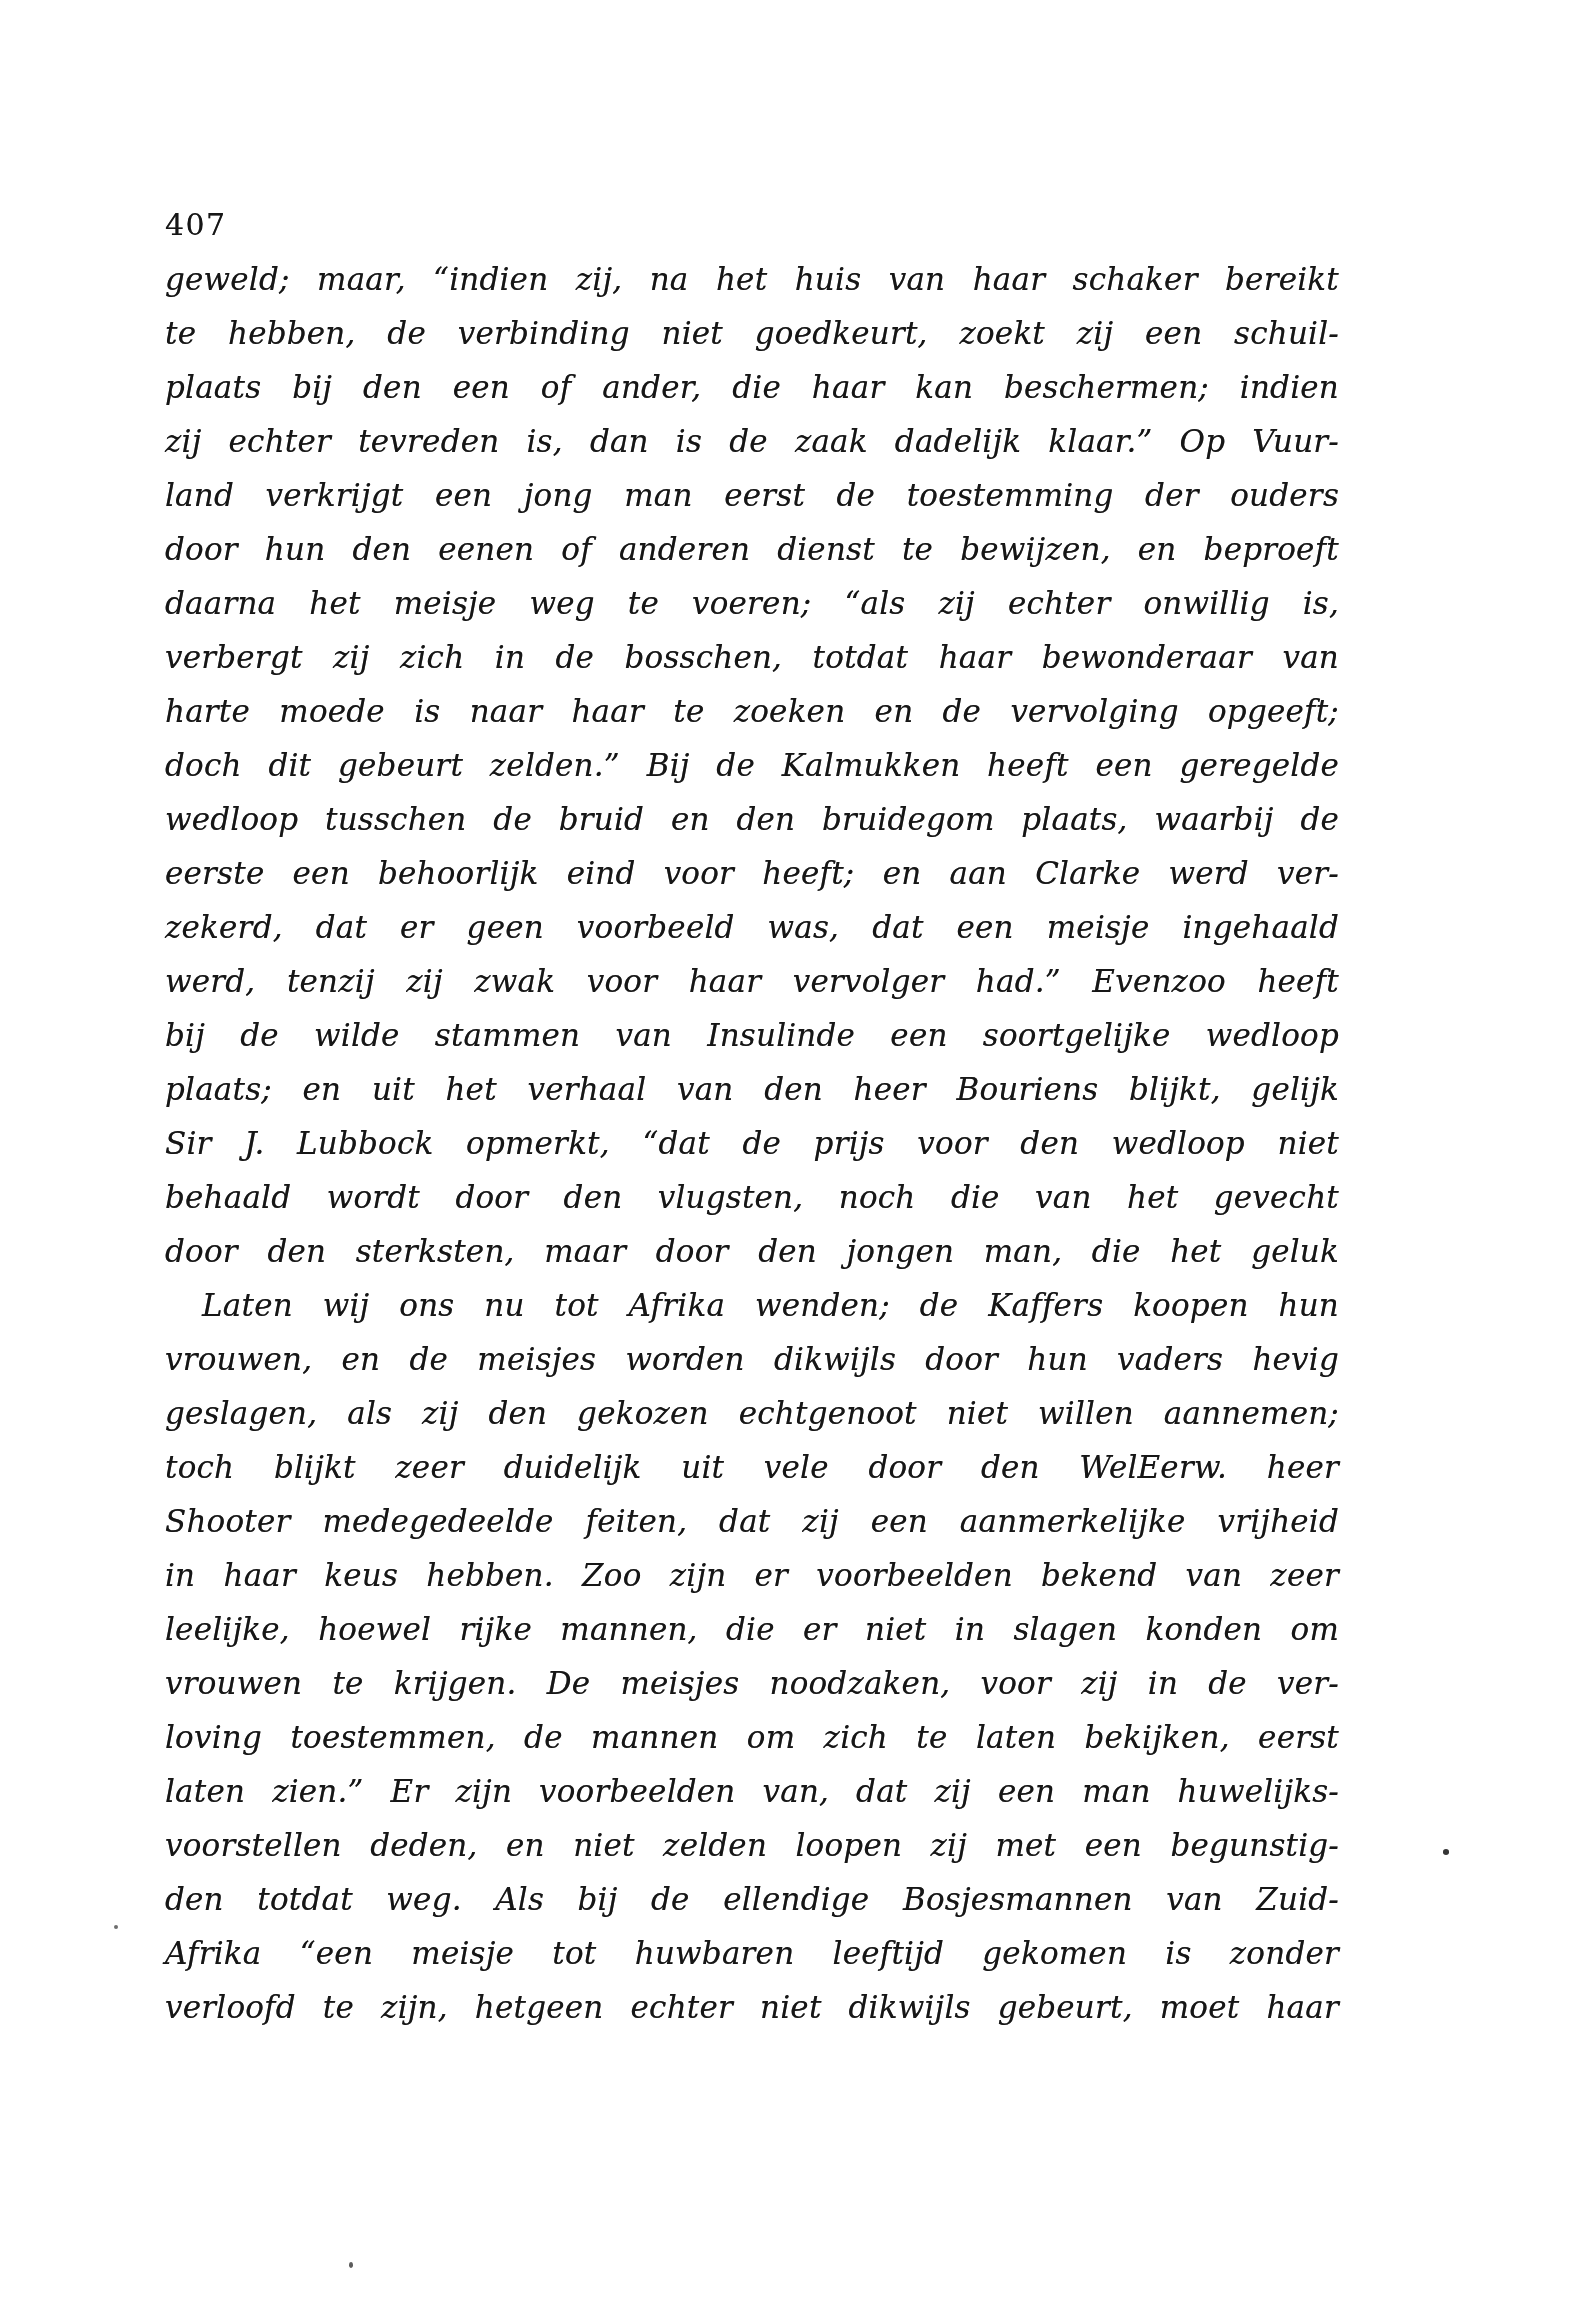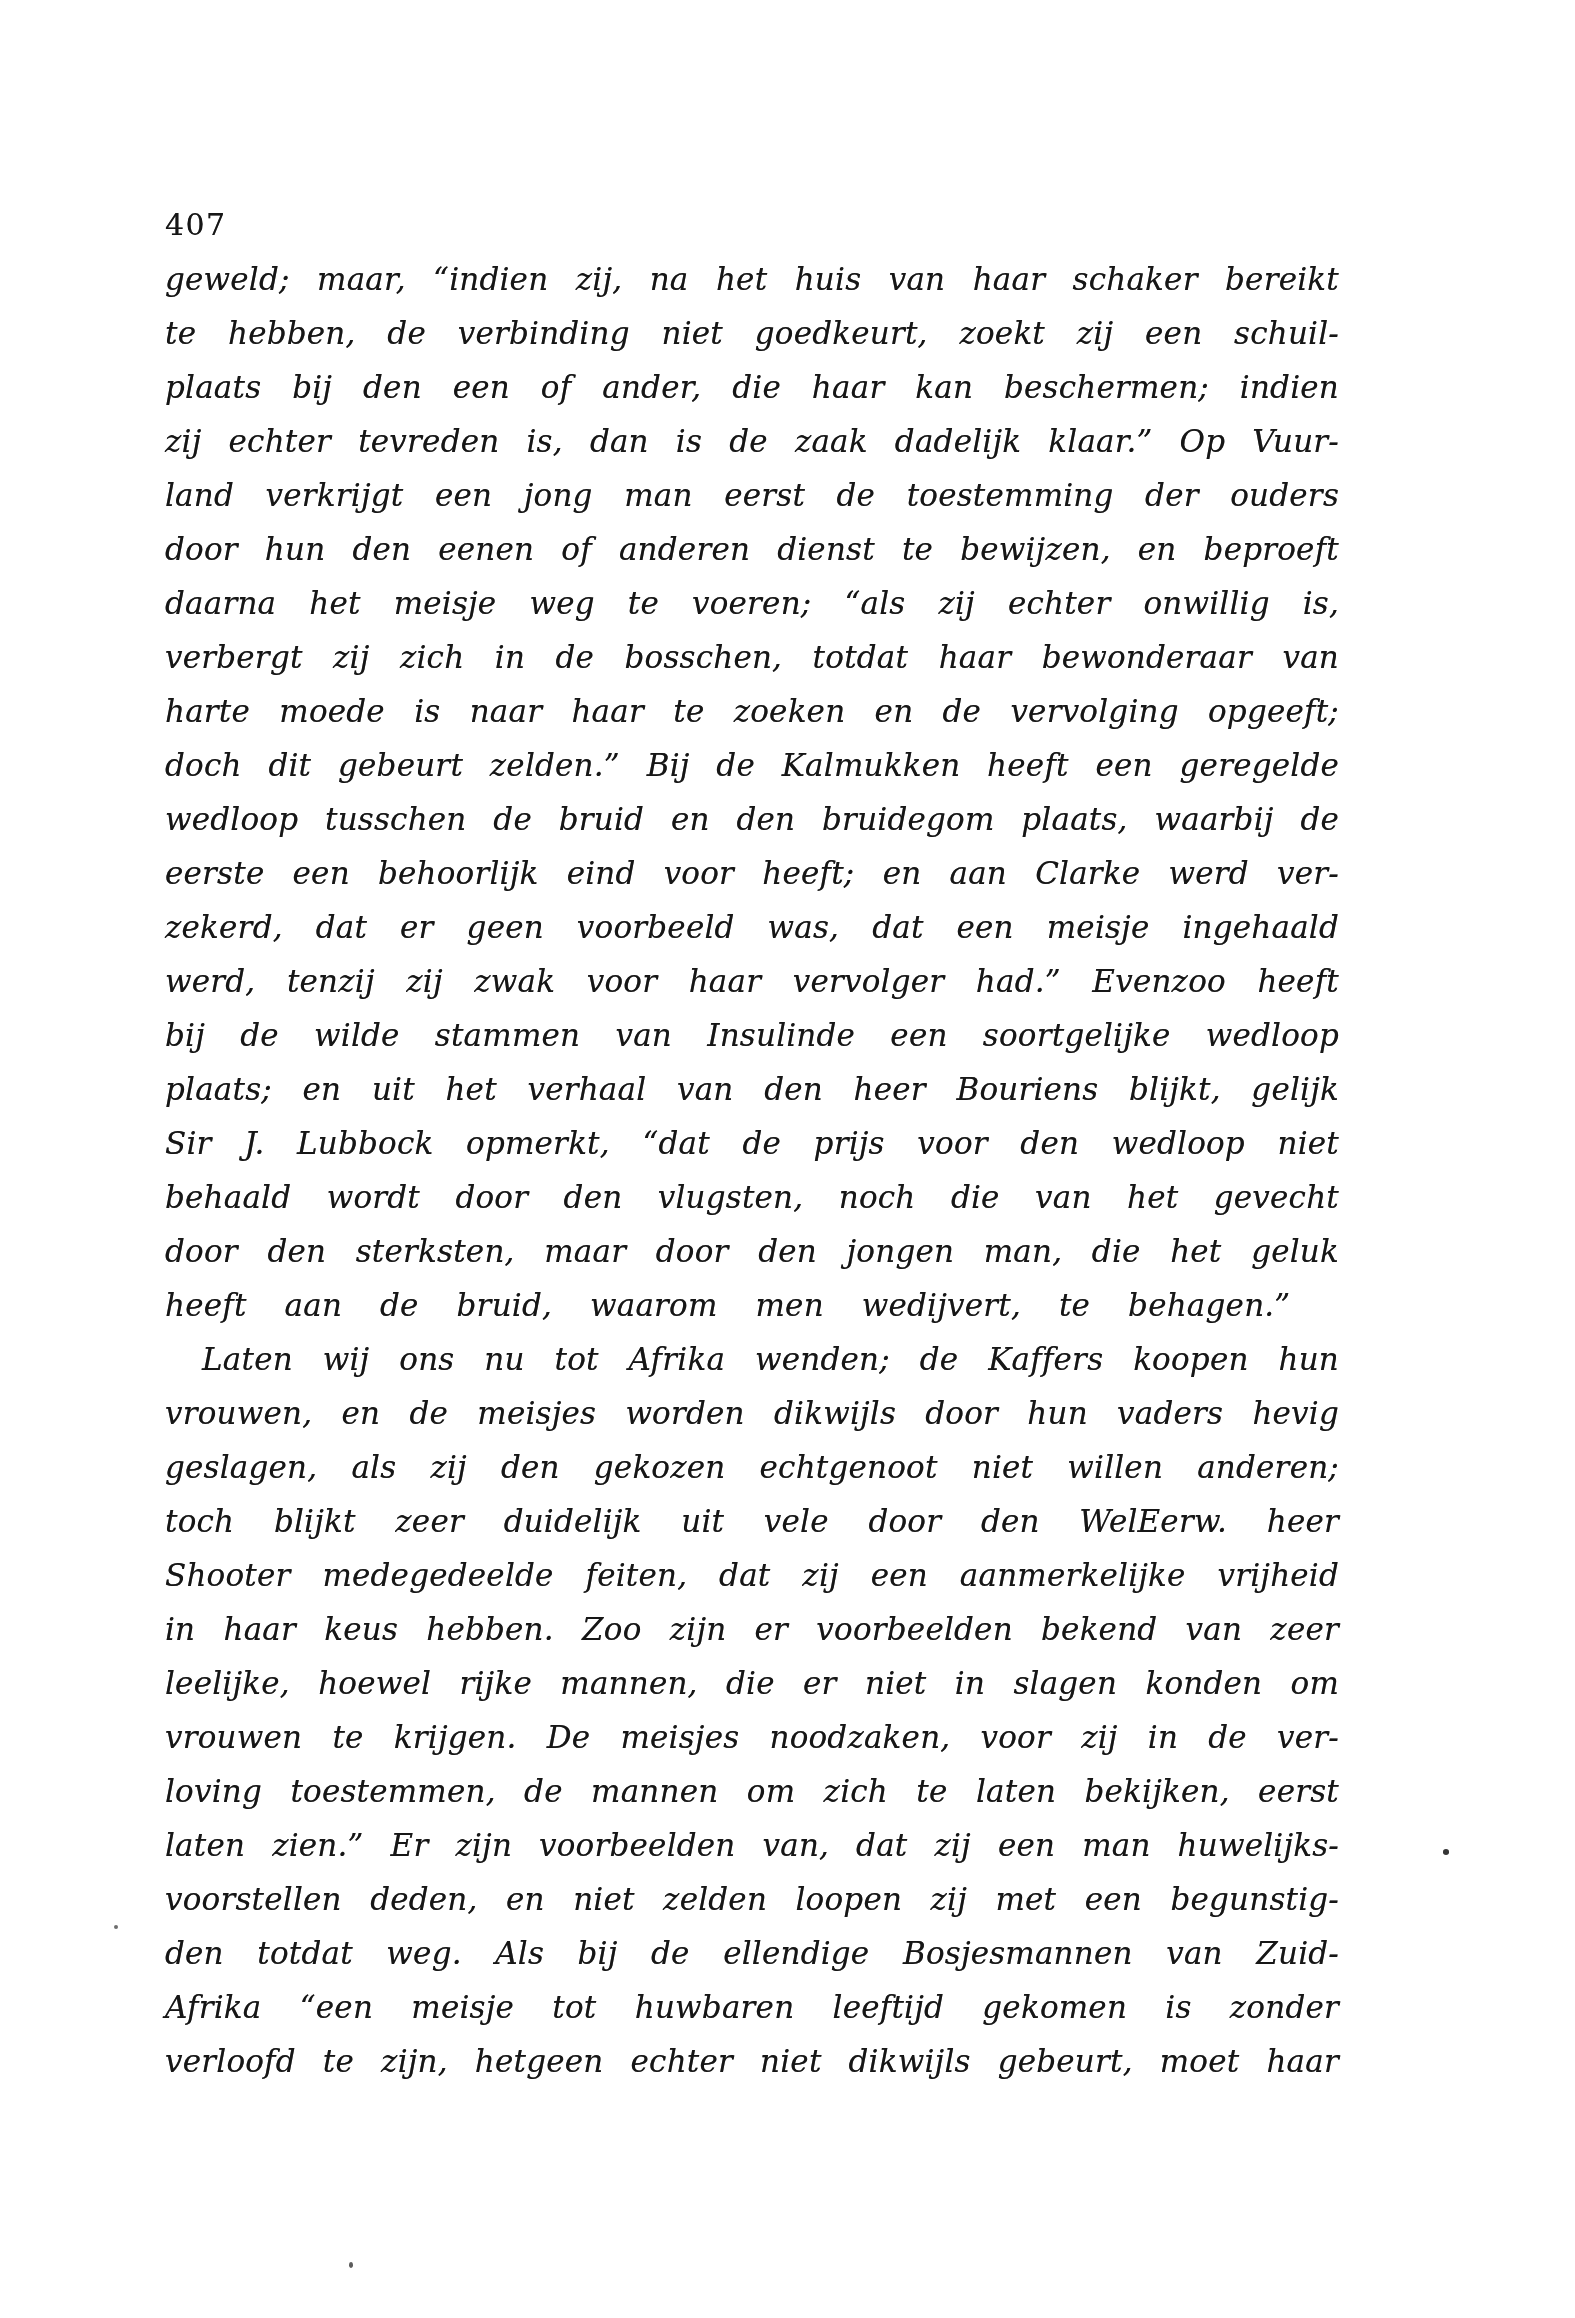--- a/index.html
+++ b/index.html
@@ -70,24 +70,23 @@
       <div class="line">doch dit gebeurt zelden.” Bij de Kalmukken heeft een geregelde</div>
       <div class="line">wedloop tusschen de bruid en den bruidegom plaats, waarbij de</div>
       <div class="line">eerste een behoorlijk eind voor heeft; en aan Clarke werd ver-</div>
       <div class="line">zekerd, dat er geen voorbeeld was, dat een meisje ingehaald</div>
       <div class="line">werd, tenzij zij zwak voor haar vervolger had.” Evenzoo heeft</div>
       <div class="line">bij de wilde stammen van Insulinde een soortgelijke wedloop</div>
       <div class="line">plaats; en uit het verhaal van den heer Bouriens blijkt, gelijk</div>
       <div class="line">Sir J. Lubbock opmerkt, “dat de prijs voor den wedloop niet</div>
       <div class="line">behaald wordt door den vlugsten, noch die van het gevecht</div>
       <div class="line">door den sterksten, maar door den jongen man, die het geluk</div>
-      <div class="line no-justify">heeft aan de bruid, waarom men wedijvert, te behagen.”</div>
       <div class="line indent">Laten wij ons nu tot Afrika wenden; de Kaffers koopen hun</div>
       <div class="line">vrouwen, en de meisjes worden dikwijls door hun vaders hevig</div>
-      <div class="line">geslagen, als zij den gekozen echtgenoot niet willen anderen;</div>
+      <div class="line">geslagen, als zij den gekozen echtgenoot niet willen aannemen;</div>
       <div class="line">toch blijkt zeer duidelijk uit vele door den WelEerw. heer</div>
       <div class="line">Shooter medegedeelde feiten, dat zij een aanmerkelijke vrijheid</div>
       <div class="line">in haar keus hebben. Zoo zijn er voorbeelden bekend van zeer</div>
       <div class="line">leelijke, hoewel rijke mannen, die er niet in slagen konden om</div>
       <div class="line">vrouwen te krijgen. De meisjes noodzaken, voor zij in de ver-</div>
       <div class="line">loving toestemmen, de mannen om zich te laten bekijken, eerst</div>
       <div class="line">laten zien.” Er zijn voorbeelden van, dat zij een man huwelijks-</div>
       <div class="line">voorstellen deden, en niet zelden loopen zij met een begunstig-</div>
       <div class="line">den totdat weg. Als bij de ellendige Bosjesmannen van Zuid-</div>
       <div class="line">Afrika “een meisje tot huwbaren leeftijd gekomen is zonder</div>

